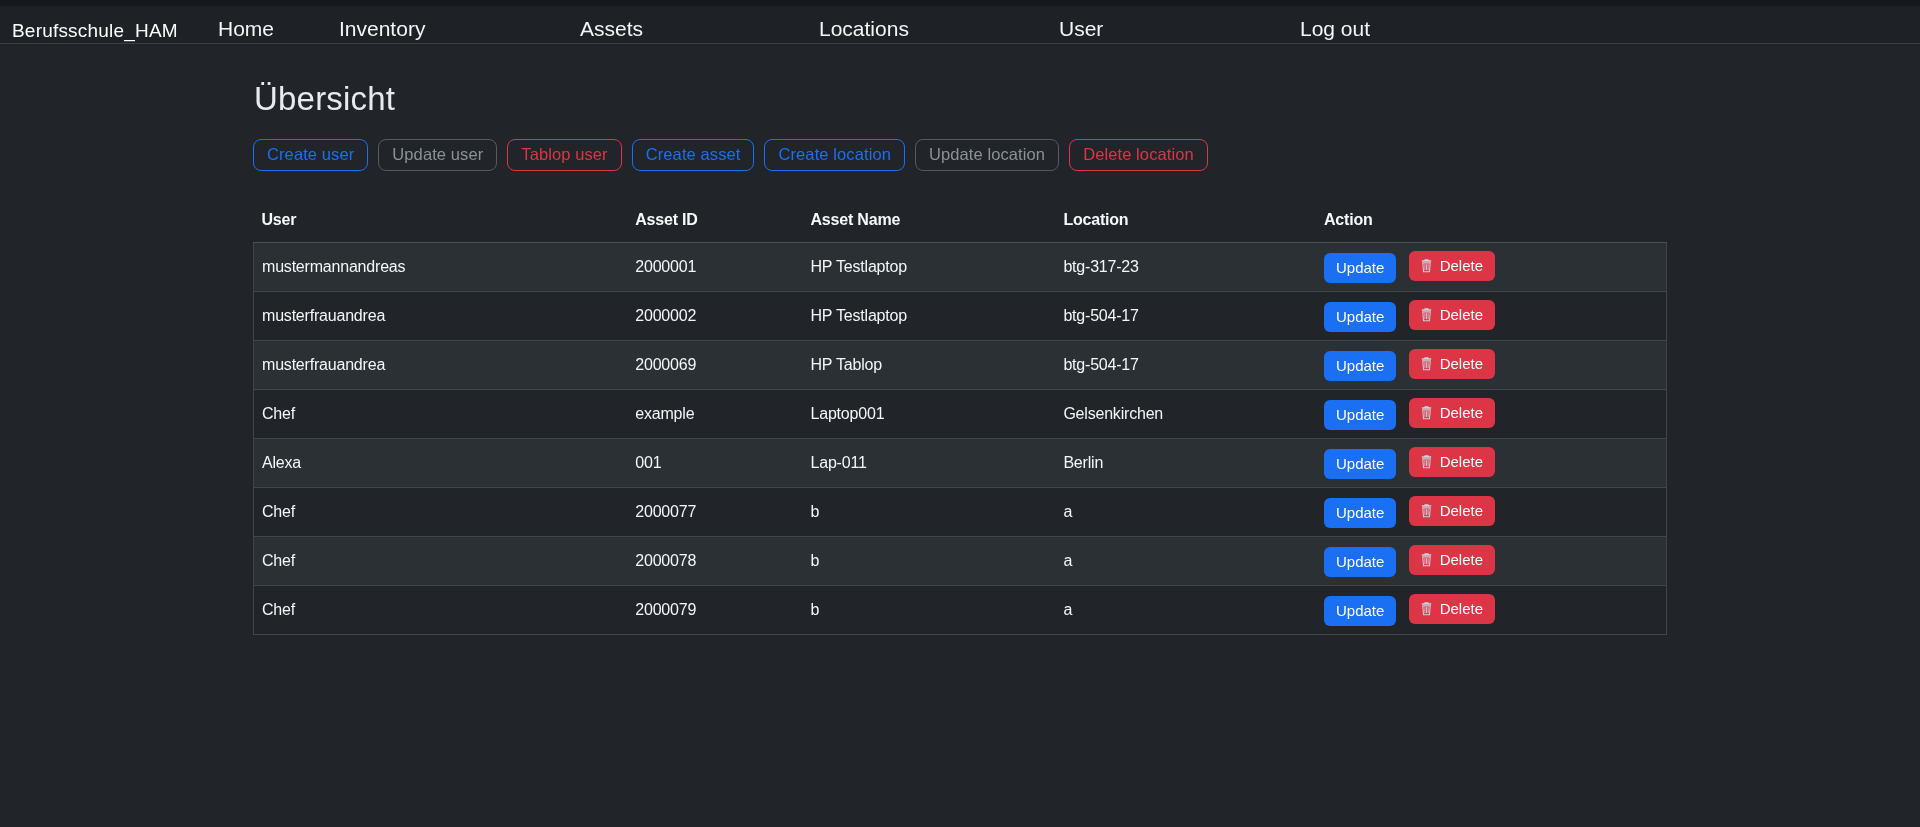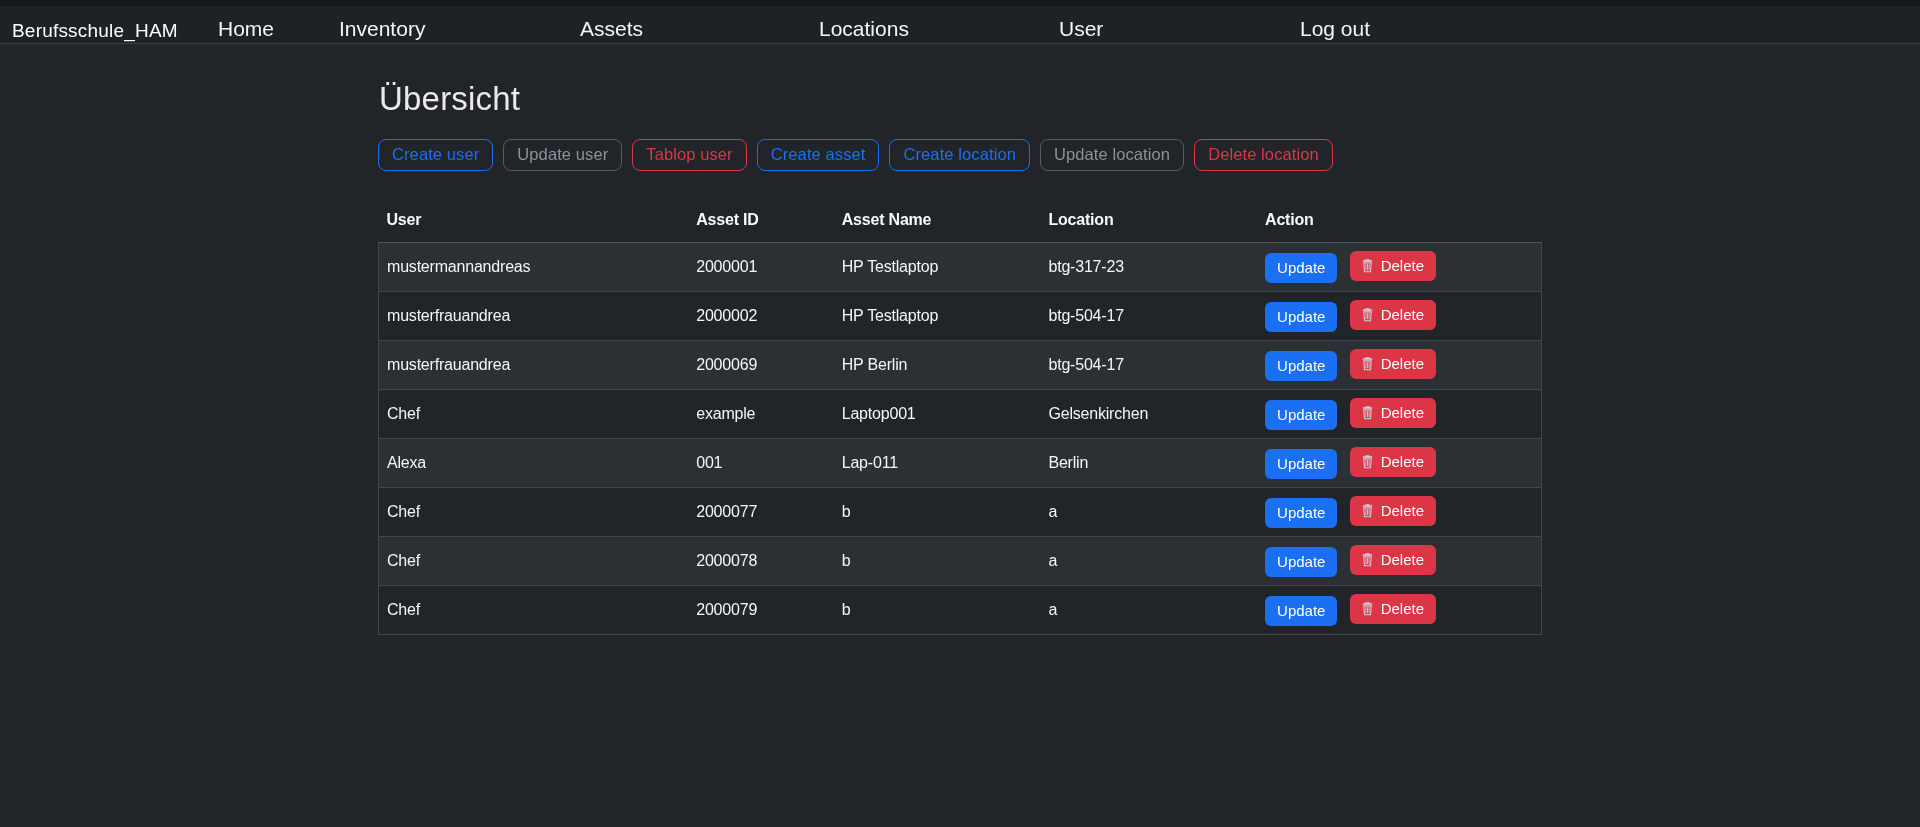--- a/index.html
+++ b/index.html
@@ -35,21 +35,21 @@
     font-family:Liberation Sans, sans-serif;
     font-size:21px;color:#f5f5f5;text-decoration:none;text-align:center;
   }
   #nav-links a:nth-of-type(1){left:218px;}
   #nav-links a:nth-of-type(2){left:339px;}
   #nav-links a:nth-of-type(3){left:580px;}
   #nav-links a:nth-of-type(4){left:819px;}
   #nav-links a:nth-of-type(5){left:1059px;}
   #nav-links a:nth-of-type(6){left:1300px;}
   
-  .container{width:1164px;margin:0 auto;}
+  .container{width:1414px;margin:0 auto;}
   .page-title{
     margin:36px 0 0 1px;
     font-size:33px;font-weight:400;color:#e8eaed;letter-spacing:0.2px;
   }
   
   .toolbar{margin-top:21px;display:flex;gap:10px;}
   .btn-outline{
     background:transparent;border:1.5px solid;border-radius:8px;
     padding:5px 13px 6px 13px;font-size:16.5px;cursor:pointer;
     font-family:"Liberation Sans", sans-serif;letter-spacing:0.1px;
@@ -198,21 +198,21 @@
                 </svg>
               </span>
               <span>Delete</span>
             </button>
           </td>
         </tr>
 
         <tr>
           <td>musterfrauandrea</td>
           <td>2000069</td>
-          <td>HP Berlin</td>
+          <td>HP Tablop</td>
           <td>btg-504-17</td>
           <td>
             <button class="btn-update">Update</button>
             <button class="btn-delete">
               <span class="trash">
                 <svg width="15" height="15" viewBox="0 0 16 16" aria-hidden="true">
                   <path fill="#c8d3dc" d="M6 1.2h4l.6 1.3H13v1.6H3V2.5h2.4z"></path>
                   <path fill="none" stroke="#c8d3dc" stroke-width="1.1" d="M4 5.2h8l-.8 9.4H4.8z"></path>
                   <path fill="none" stroke="#c8d3dc" stroke-width="0.9" d="M6.3 6.5v6.5M8 6.5v6.5M9.7 6.5v6.5"></path>
                 </svg>

